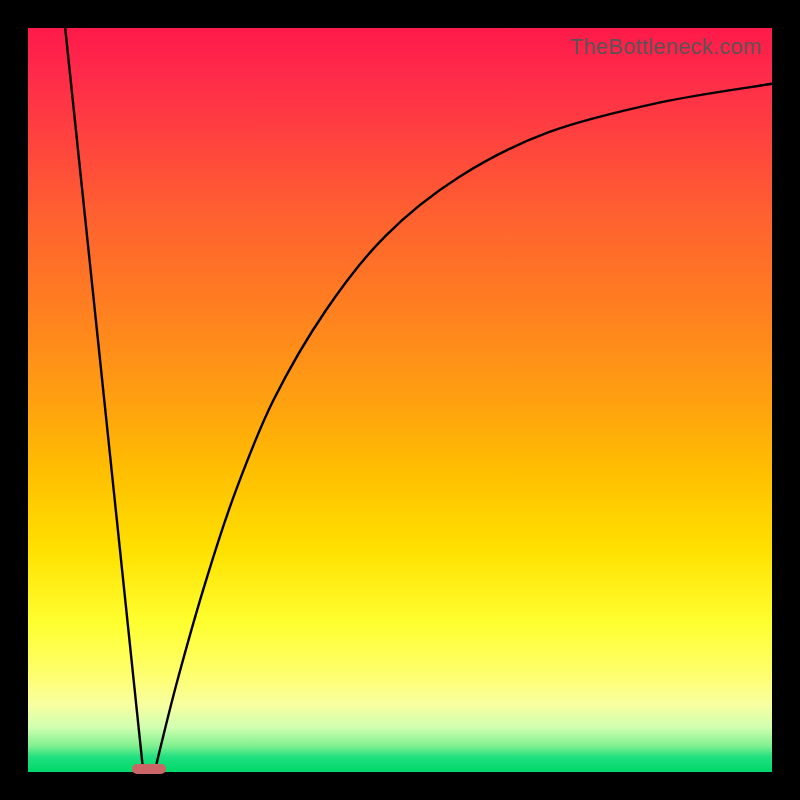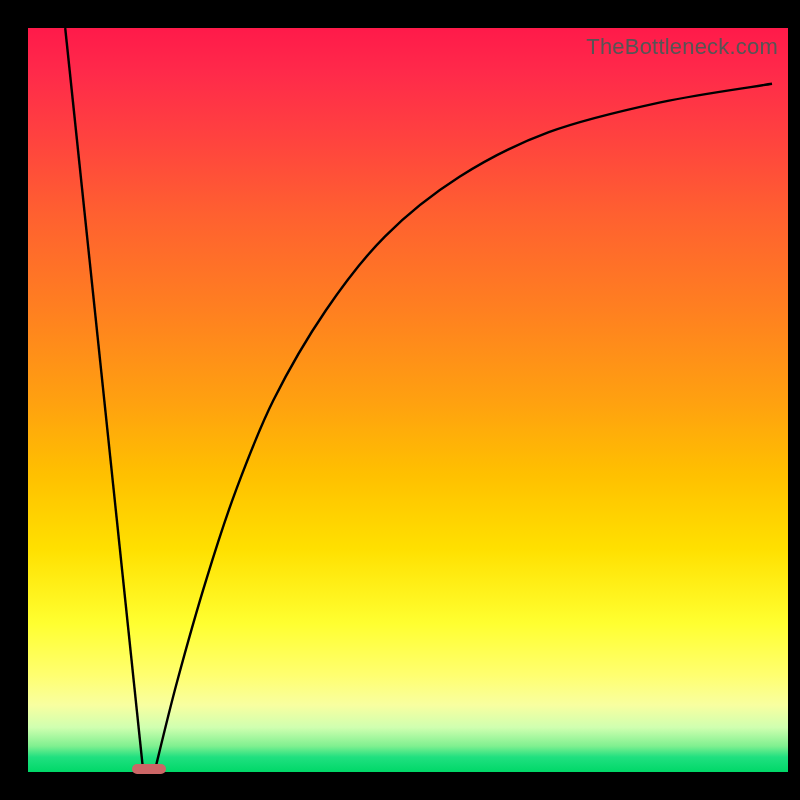--- a/index.html
+++ b/index.html
@@ -33,21 +33,20 @@
       #ffc000 60%,
       #ffe000 70%,
       #ffff30 80%,
       #ffff70 87%,
       #f8ffa0 91%,
       #d0ffb0 94%,
       #80f090 96.5%,
       #20e080 98%,
       #00d868 100%
     );
-    padding-left: 16px;
   }
   .watermark {
     position: absolute;
     top: 6px;
     right: 10px;
     color: #555;
     font-size: 22px;
     font-weight: 500;
     letter-spacing: 0.2px;
     user-select: none;

